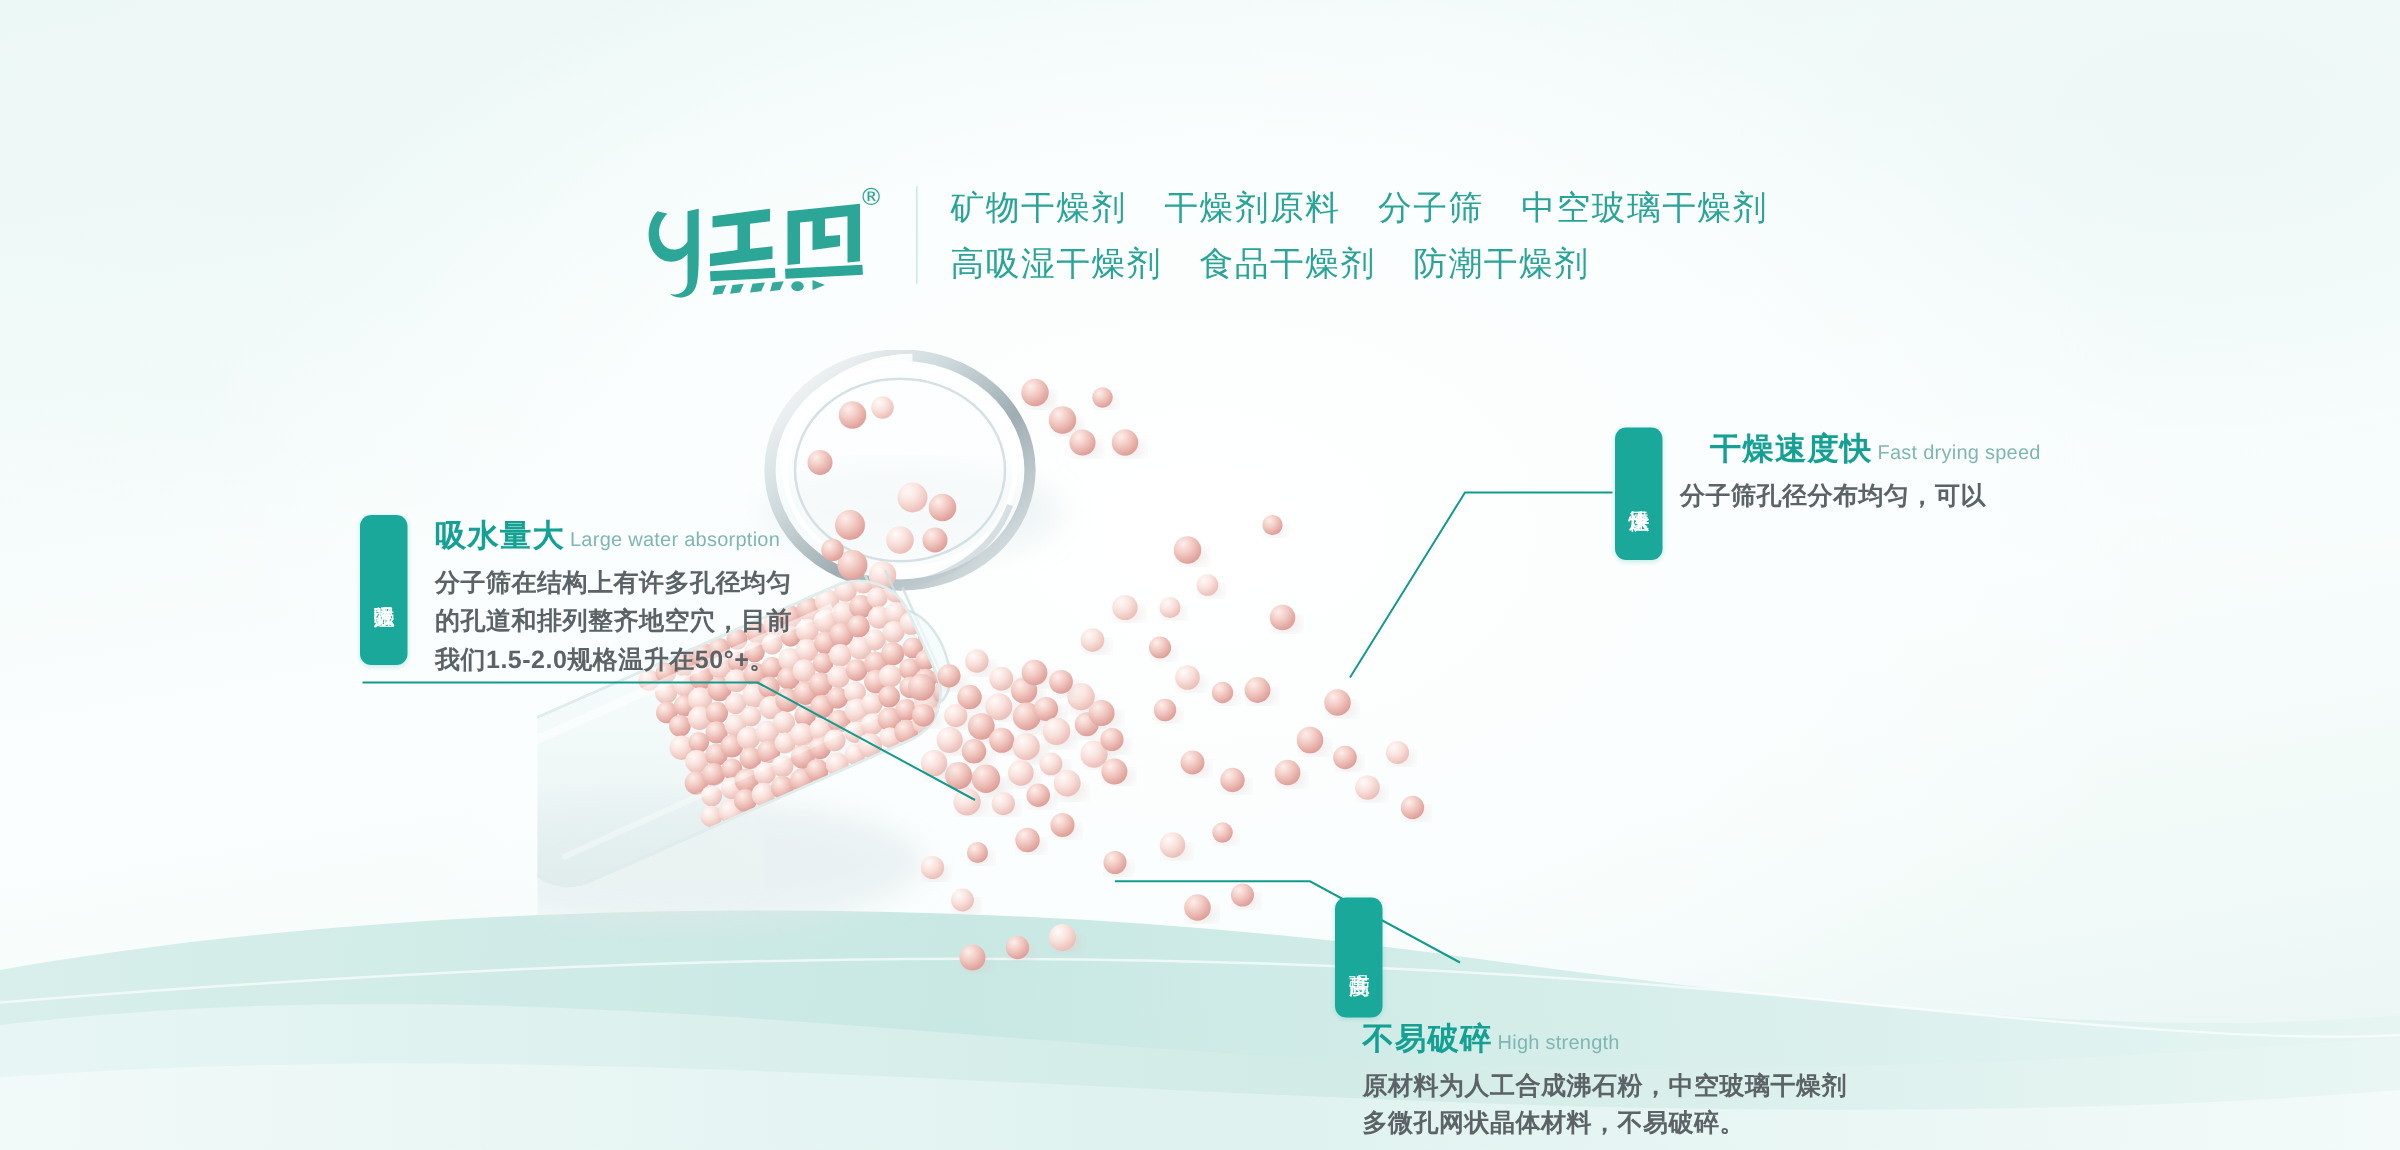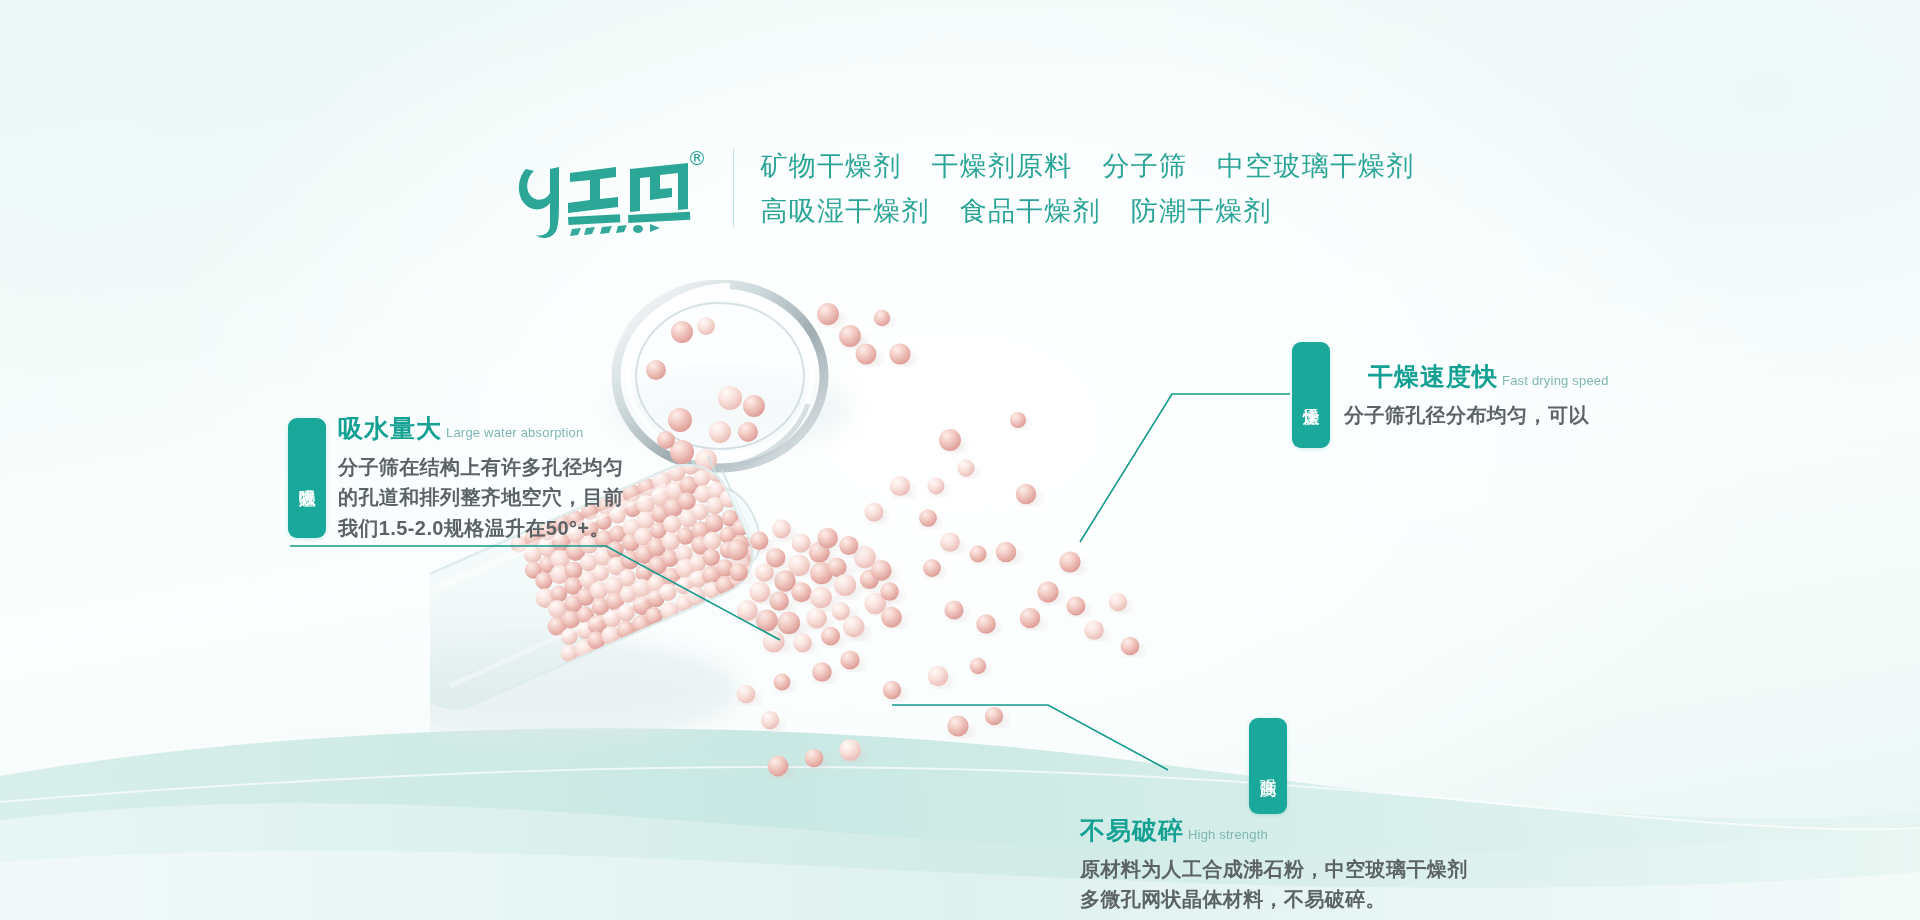--- a/index.html
+++ b/index.html
@@ -50,38 +50,38 @@
     font-size:27px; letter-spacing:1.2px;
     color:#2aa496; white-space:nowrap;
     font-family:"Liberation Sans","DejaVu Sans",sans-serif;
     cursor:pointer;
   }
 
   
   .photo { position:absolute; left:430px; top:280px; width:760px; height:520px; }
 
   
-  .callout { position:absolute; display:flex; align-items:center; }
+  .callout { position:absolute; display:flex; align-items:flex-start; }
   .badge {
     flex:0 0 auto;
     width:38px; padding:11px 0 12px;
     background:#19a89a;
     border-radius:9px;
     color:#ffffff; font-size:17px; line-height:1.26;
     text-align:center; letter-spacing:0px;
     writing-mode:vertical-rl; text-orientation:upright;
     display:flex; align-items:center; justify-content:center;
     box-shadow:0 1px 4px rgba(25,168,154,.22);
   }
-  .c-body { padding-left:12px; }
+  .c-body { padding-left:22px; }
   .c-title-row { display:flex; align-items:baseline; white-space:nowrap; }
   .c-title {
     font-size:25px; color:#14a193; letter-spacing:1px; font-weight:bold;
   }
-  .c-en { font-size:13px; color:#7fb6b3; margin-left:4px; letter-spacing:.2px; }
+  .c-en { font-size:16px; color:#7fb6b3; margin-left:4px; letter-spacing:.2px; }
   .c-text { margin-top:7px; font-size:20px; line-height:1.52; color:#5c6366; letter-spacing:.4px; }
   .c-text div { white-space:nowrap;font-weight:bold; }
 
   
   #callout-absorption { left:288px; top:412px; }
   #callout-absorption .badge { height:120px; }
   #callout-speed      { left:1292px; top:342px; }
   #callout-speed .badge { height:106px; }
   #callout-speed .c-body { padding-left:14px; }
   #callout-speed .c-title-row { padding-left:24px; }

